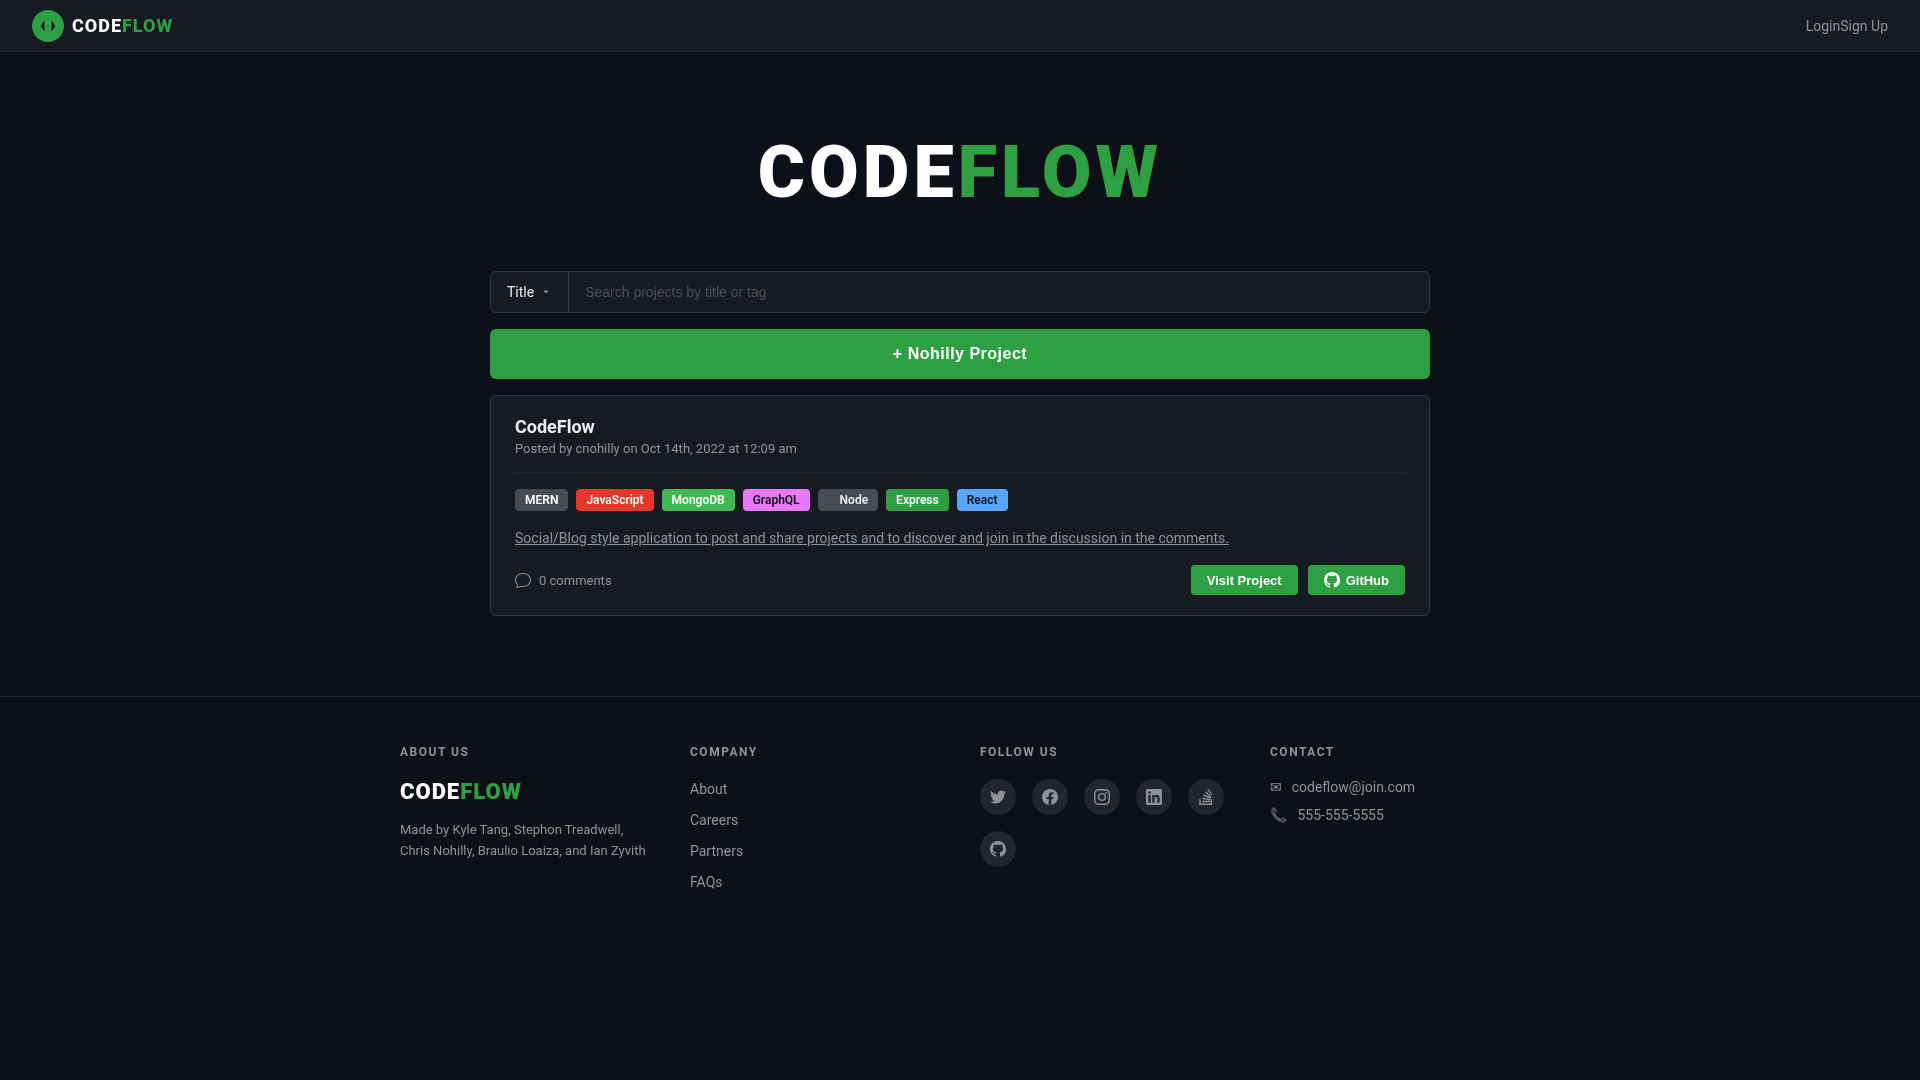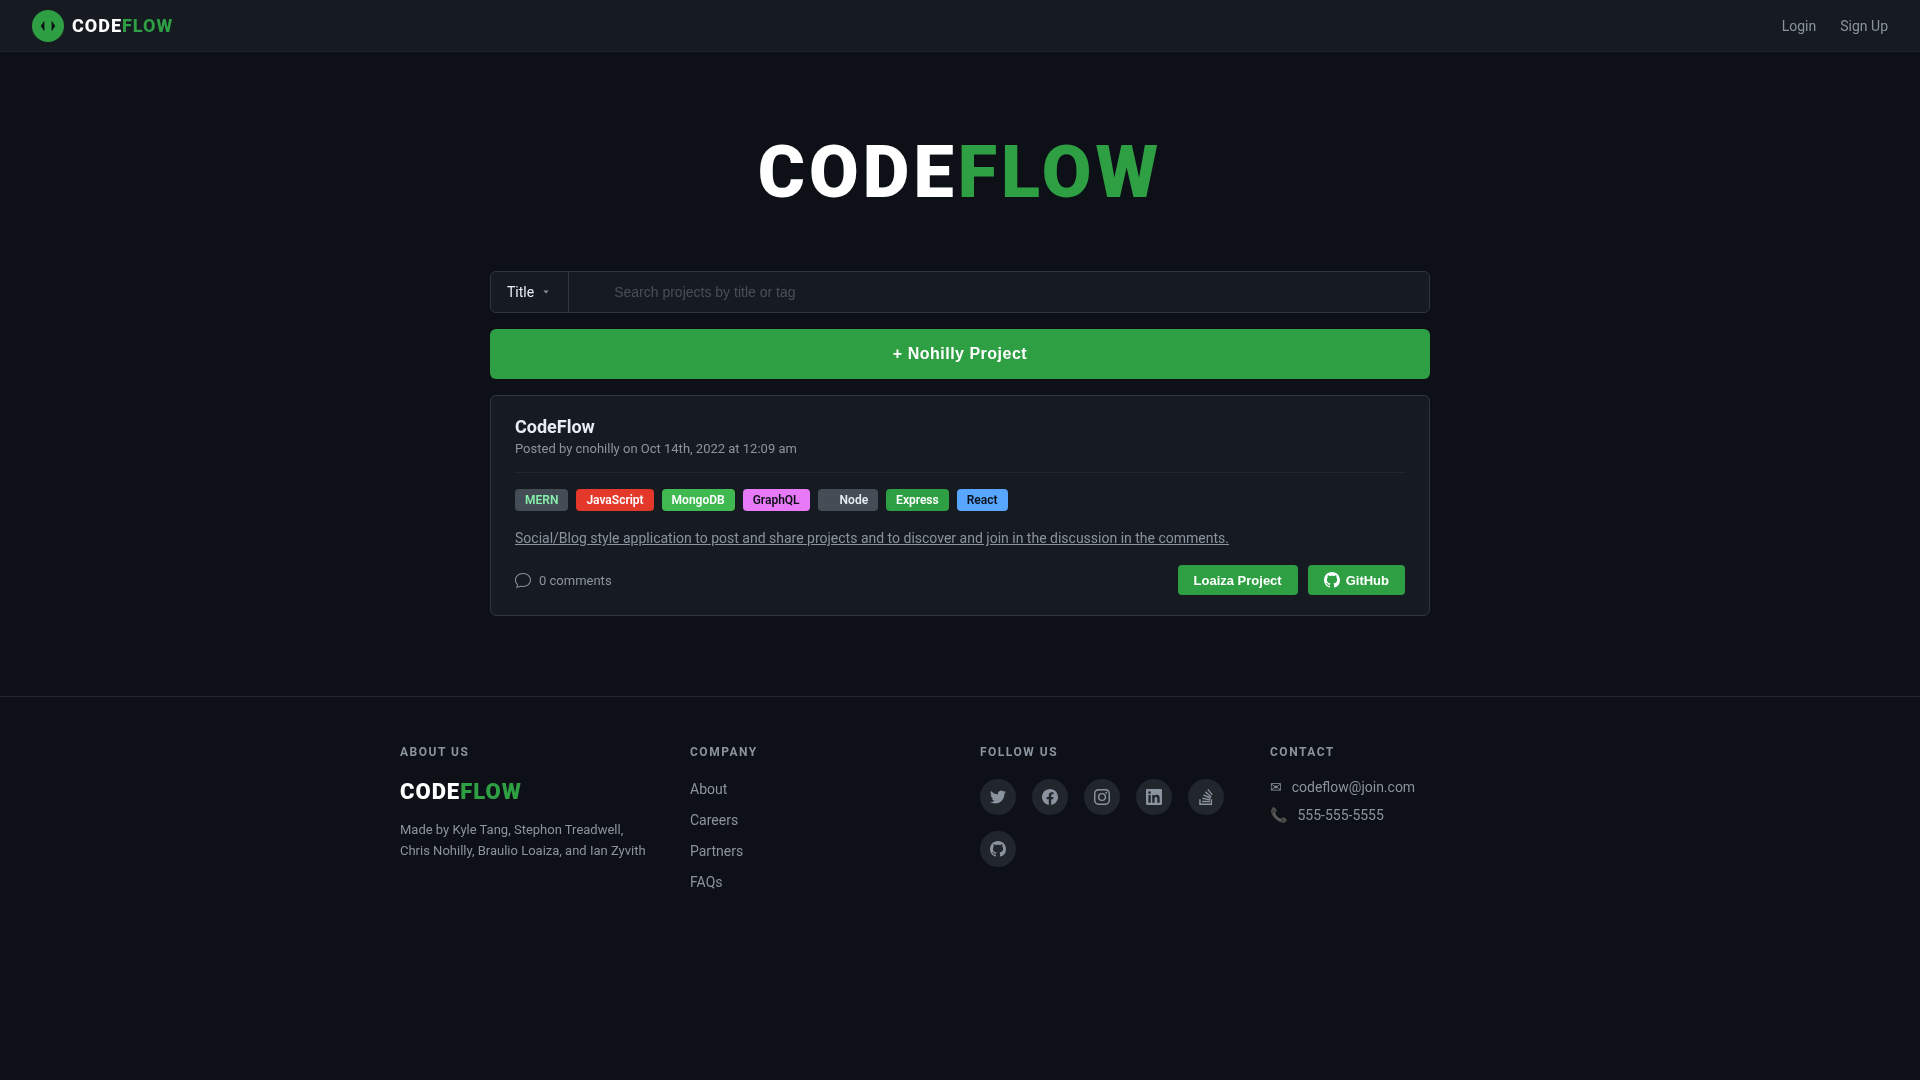--- a/index.html
+++ b/index.html
@@ -46,21 +46,20 @@
     }
     .logo-text {
       font-size: 18px;
       font-weight: 800;
       letter-spacing: 1px;
     }
     .logo-text .code-part { color: #ffffff; }
     .logo-text .flow-part { color: #2ea043; }
     .navbar-auth {
       display: flex;
-      gap: 24px;
       align-items: center;
     }
     .nav-link {
       color: #8b949e;
       text-decoration: none;
       font-size: 14px;
       cursor: pointer;
     }
 
     
@@ -101,21 +100,20 @@
 
     
     .search-container {
       background-color: #161b22;
       border: 1px solid #30363d;
       border-radius: 6px;
       display: flex;
       align-items: center;
       margin-bottom: 16px;
       overflow: hidden;
-      gap: 29px;
     }
     .search-filter {
       background: transparent;
       border: none;
       border-right: 1px solid #30363d;
       color: #e6edf3;
       font-size: 14px;
       padding: 12px 16px;
       display: flex;
       align-items: center;
@@ -183,21 +181,21 @@
       flex-wrap: wrap;
       margin-bottom: 16px;
     }
     .tag {
       padding: 4px 10px;
       border-radius: 4px;
       font-size: 12px;
       font-weight: 600;
       color: #ffffff;
     }
-    .tag-mern { background: #444d56; color: #86efac; }
+    .tag-mern { background: #444d56; color: #ffffff; }
     .tag-javascript { background: #e3382a; }
     .tag-mongodb { background: #3fb950; }
     .tag-graphql { background: #e879f9; color: #0d1117; text-align: right; }
     .tag-node { background: #444d56; color: #e6edf3; padding-left: 22px; }
     .tag-express { background: #2ea043; }
     .tag-react { background: #58a6ff; color: #0d1117; }
     .project-description {
       font-size: 14px;
       color: #8b949e;
       line-height: 1.6;
@@ -387,21 +385,21 @@
     </div>
     <div class="project-description">Social/Blog style application to post and share projects and to discover and join in the discussion in the comments.</div>
     <div class="card-footer">
       <div class="comments-info">
         <svg class="comment-icon" viewBox="0 0 16 16">
           <path d="M2.678 11.894a1 1 0 0 1 .287.801 11 11 0 0 1-.398 2c1.395-.323 2.247-.697 2.634-.893a1 1 0 0 1 .71-.074A8 8 0 0 0 8 14c3.996 0 7-2.807 7-6s-3.004-6-7-6-7 2.808-7 6c0 1.468.617 2.83 1.678 3.894zm-.493 3.905a22 22 0 0 1-.713.129c-.2.032-.352-.176-.273-.362a10 10 0 0 0 .244-.637l.003-.01c.248-.72.45-1.548.524-2.319C.743 11.37 0 9.76 0 8c0-3.866 3.582-7 8-7s8 3.134 8 7-3.582 7-8 7a9 9 0 0 1-2.347-.306c-.52.263-1.639.742-3.468 1.105z"></path>
         </svg>
         <span>0 comments</span>
       </div>
       <div class="card-actions">
-        <button class="btn-visit">Loaiza Project</button>
+        <button class="btn-visit">Visit Project</button>
         <button class="btn-github">
           <svg width="16" height="16" viewBox="0 0 16 16" fill="white">
             <path d="M8 0C3.58 0 0 3.58 0 8c0 3.54 2.29 6.53 5.47 7.59.4.07.55-.17.55-.38 0-.19-.01-.82-.01-1.49-2.01.37-2.53-.49-2.69-.94-.09-.23-.48-.94-.82-1.13-.28-.15-.68-.52-.01-.53.63-.01 1.08.58 1.23.82.72 1.21 1.87.87 2.33.66.07-.52.28-.87.51-1.07-1.78-.2-3.64-.89-3.64-3.95 0-.87.31-1.59.82-2.15-.08-.2-.36-1.02.08-2.12 0 0 .67-.21 2.2.82.64-.18 1.32-.27 2-.27s1.36.09 2 .27c1.53-1.04 2.2-.82 2.2-.82.44 1.1.16 1.92.08 2.12.51.56.82 1.27.82 2.15 0 3.07-1.87 3.75-3.65 3.95.29.25.54.73.54 1.48 0 1.07-.01 1.93-.01 2.2 0 .21.15.46.55.38A8.01 8.01 0 0 0 16 8c0-4.42-3.58-8-8-8z"></path>
           </svg>
           <span>GitHub</span>
         </button>
       </div>
     </div>
   </div>
 </div>

